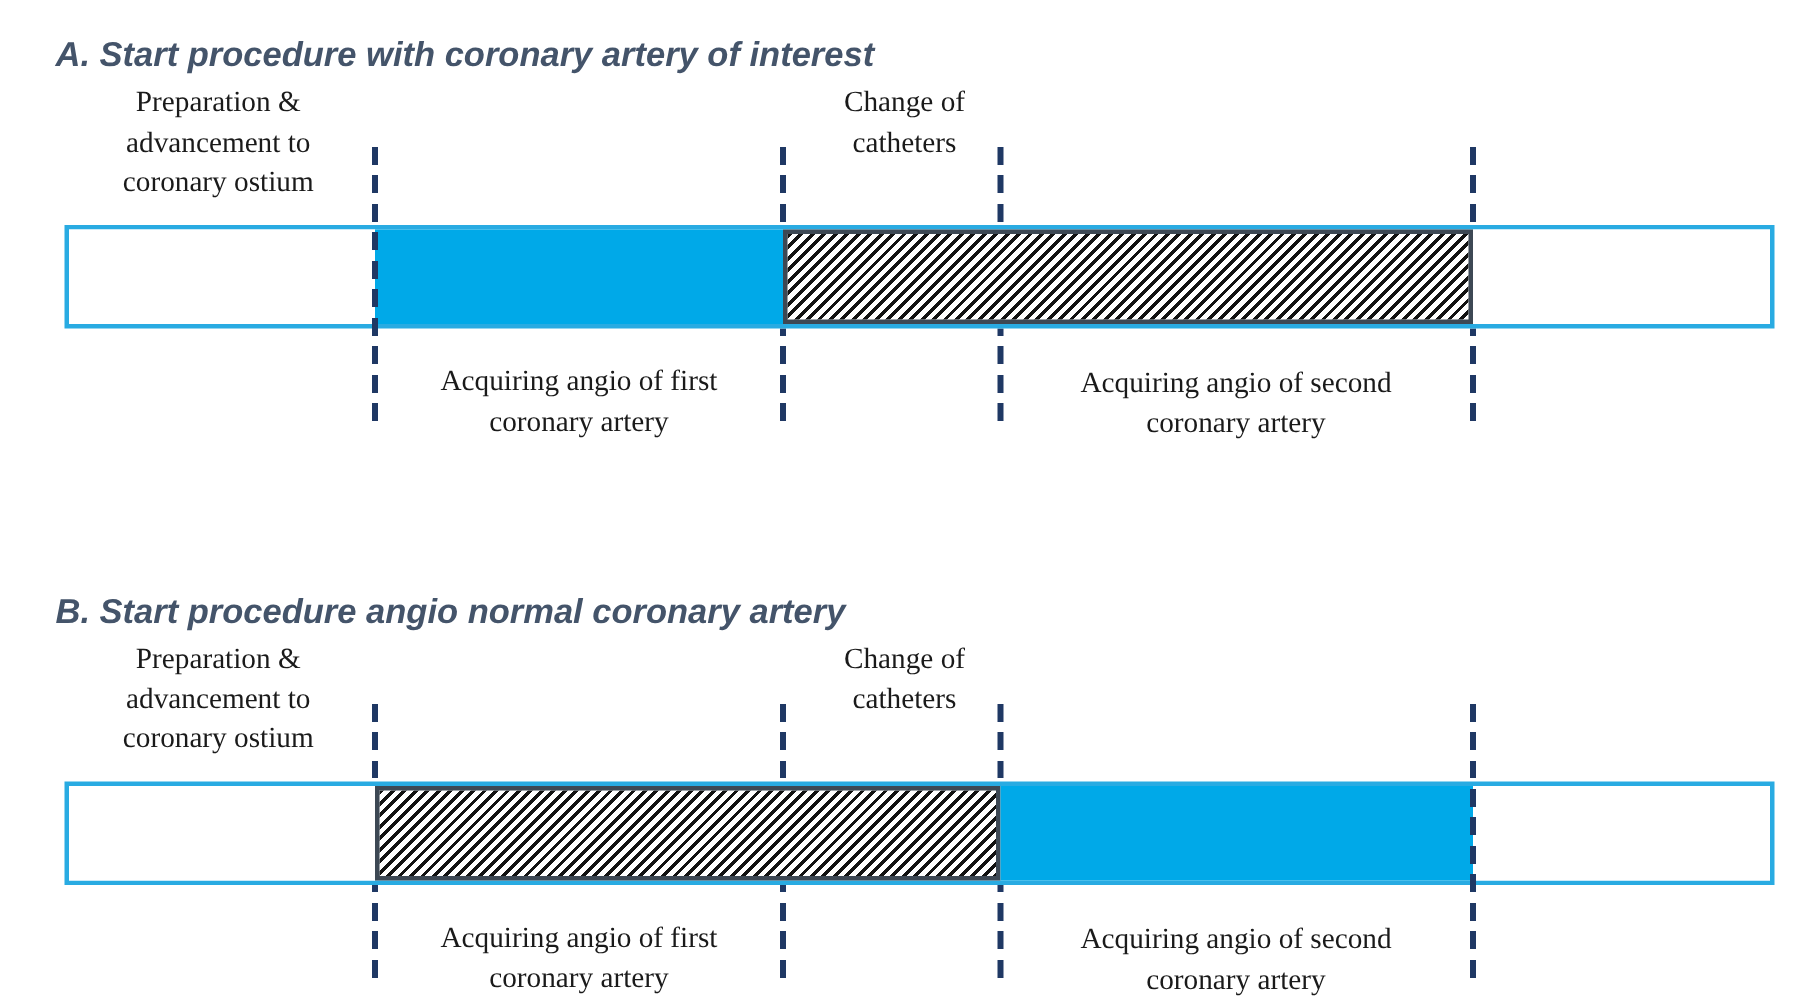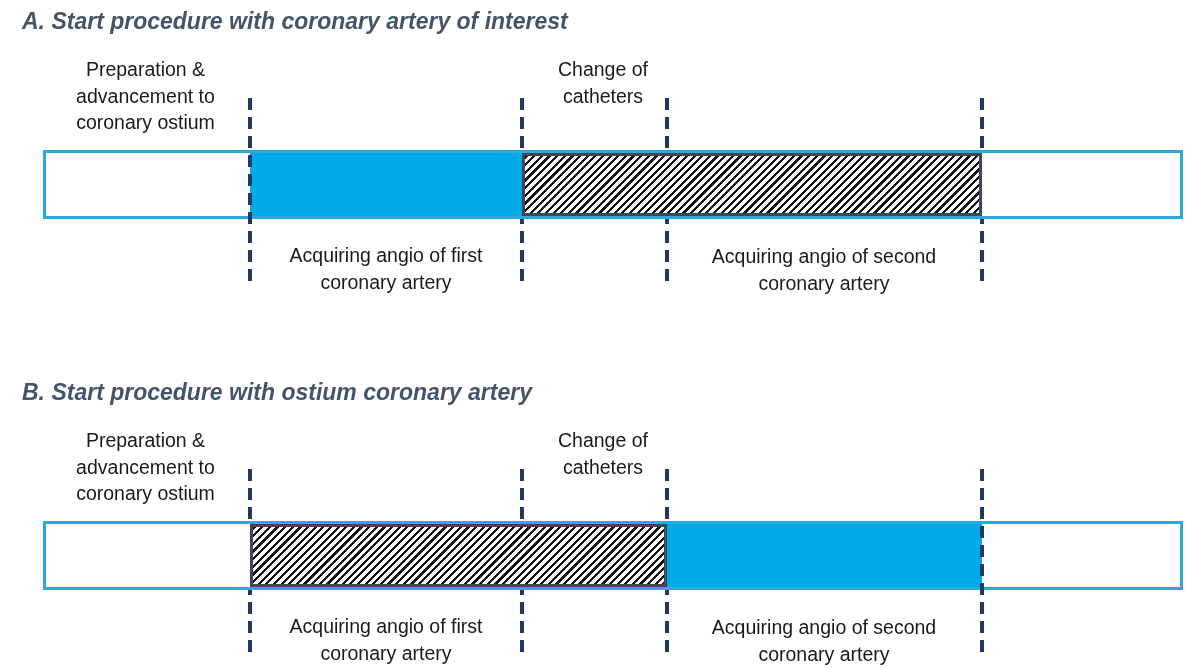--- a/index.html
+++ b/index.html
@@ -10,34 +10,35 @@
     background: #ffffff;
     overflow: hidden;
     font-family: "Liberation Sans", sans-serif;
   }
   .panel { position: absolute; left: 0; width: 1200px; height: 300px; }
   .panel-a { top: 0; }
   .panel-b { top: 371px; }
   .title {
     position: absolute;
     left: 22px; top: 8px;
-    margin: 0;
+    margin: 15px;
     font-style: italic;
     font-weight: bold;
     font-size: 23px;
     color: var(--title-color);
     white-space: nowrap;
   }
   .lbl {
     position: absolute;
     white-space: pre-line;
     text-align: center;
     font-size: 19.5px;
     line-height: 26.5px;
     color: var(--label-color);
+    font-family: Liberation Serif, serif;
   }
   .lbl-prep   { left: 33px;  top: 56px;  width: 225px; }
   .lbl-change { left: 523px; top: 56px;  width: 160px; }
   .lbl-first  { left: 258px; top: 242px; width: 256px; }
   .lbl-second { left: 674px; top: 243px; width: 300px; }
   .bar {
     position: absolute;
     left: 43px; top: 150px;
     width: 1140px; height: 69px;
     box-sizing: border-box;
@@ -94,21 +95,21 @@
         <div class="divider" style="left: 665px;"></div>
         <div class="divider" style="left: 980px;"></div>
       </div>
     <div class="lbl lbl-first">Acquiring angio of first
 coronary artery</div>
     <div class="lbl lbl-second">Acquiring angio of second
 coronary artery</div>
   </section>
 
   <section class="panel panel-b">
-    <h2 class="title">B. Start procedure with ostium coronary artery</h2>
+    <h2 class="title">B. Start procedure angio normal coronary artery</h2>
     <div class="lbl lbl-prep">Preparation &amp;
 advancement to
 coronary ostium</div>
     <div class="lbl lbl-change">Change of
 catheters</div>
     <div class="bar">
         <div class="seg seg-white" style="left: 0px; width: 204px;"></div>
         <div class="seg seg-hatch" style="left: 204px; width: 417px;"></div>
         <div class="seg seg-cyan" style="left: 621px; width: 315px;"></div>
         <div class="seg seg-white" style="left: 936px; width: 198px;"></div>

